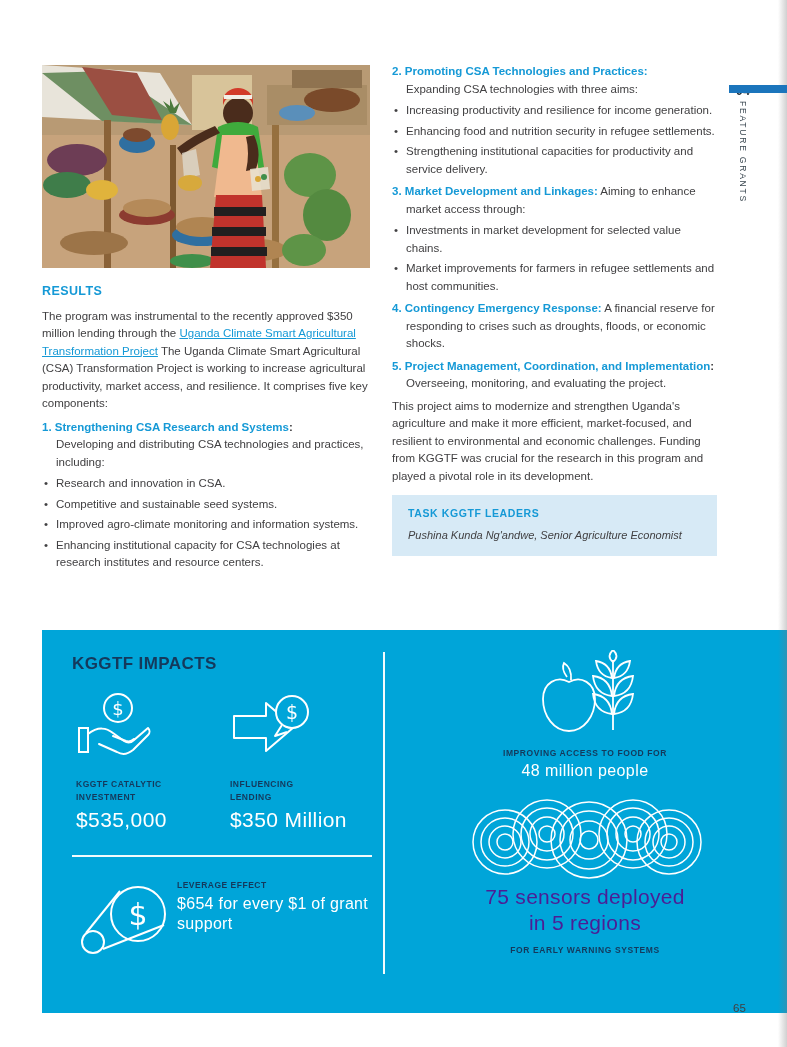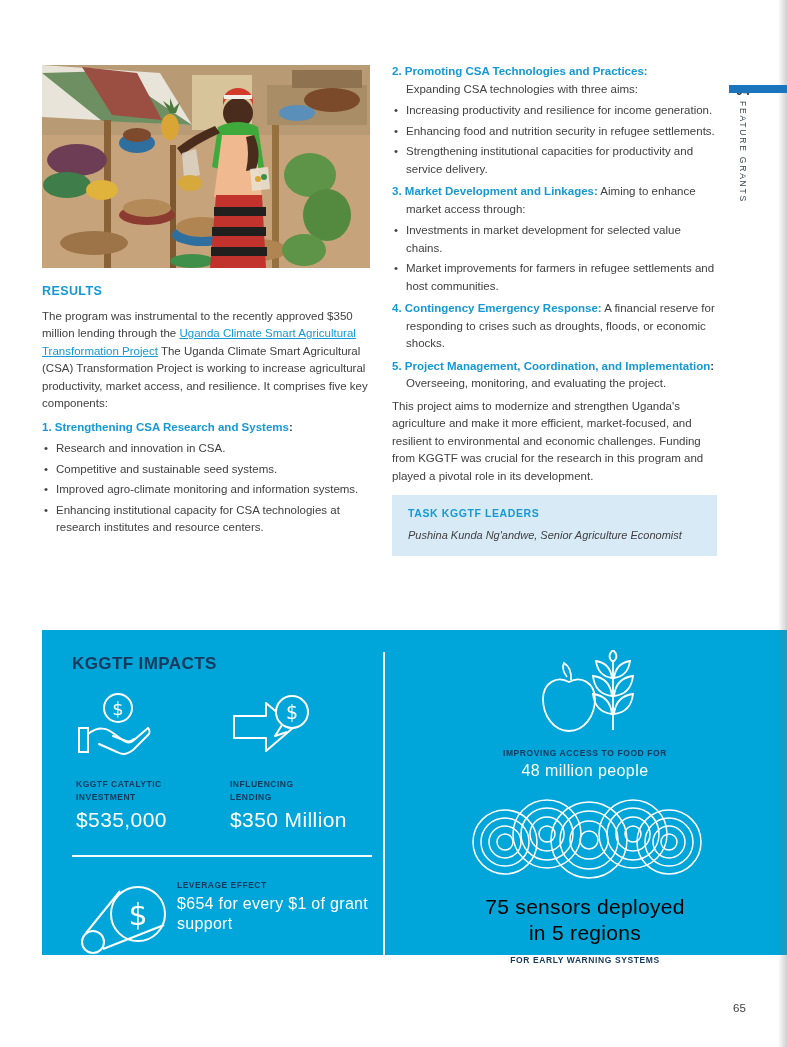--- a/index.html
+++ b/index.html
@@ -31,42 +31,42 @@
   .desc-block .cdesc{display:block;text-indent:0;}
   .bullets{margin:4px 0 2px 0;}
   .bullet{position:relative;padding-left:14px;margin:0 0 3px 0;}
   .bullet::before{content:"\2022";position:absolute;left:2px;top:0;color:#414042;}
   .closing{margin-top:7px;}
   .ttl-box{margin-top:10px;background:#D7EAF6;padding:10px 14px 12px 16px;}
   .ttl-h{color:#1599D6;font-weight:bold;font-size:10.5px;letter-spacing:.6px;margin:0 0 4px 0;}
   .ttl-name{font-style:italic;font-size:11px;line-height:17px;color:#414042;}
 
   
-  .impacts{position:absolute;left:42px;top:630px;width:745px;height:325px;background:#00A5D9;z-index:2;}
+  .impacts{position:absolute;left:42px;top:630px;width:745px;height:383px;background:#00A5D9;z-index:2;}
   .imp-title{position:absolute;left:30px;top:24px;font-size:17px;font-weight:bold;color:#14395C;letter-spacing:.4px;}
   .v-divider{position:absolute;left:341px;top:22px;width:2px;height:322px;background:rgba(255,255,255,.95);}
   .h-divider{position:absolute;left:30px;top:225px;width:300px;height:2px;background:rgba(255,255,255,.95);}
   .stat{position:absolute;top:62px;}
   .stat1{left:34px;width:145px;}
   .stat2{left:188px;width:150px;}
   .stat .icon-wrap{height:74px;}
   .stat-label{font-size:8.5px;font-weight:bold;color:#14395C;letter-spacing:.5px;line-height:1.55;margin-top:12px;}
   .stat1 .stat-label{max-width:112px;}
   .stat2 .stat-label{max-width:92px;}
   .stat-value{font-size:21px;color:#ffffff;letter-spacing:.4px;margin-top:4px;white-space:nowrap;}
   .lev-icon{position:absolute;left:36px;top:250px;}
   .lev-text{position:absolute;left:135px;top:250px;width:210px;}
   .lev-label{font-size:8.5px;font-weight:bold;color:#14395C;letter-spacing:.5px;}
   .lev-value{font-size:16px;color:#ffffff;letter-spacing:.3px;line-height:1.28;margin-top:4px;}
   .right-half{position:absolute;left:341px;top:0;width:404px;height:100%;text-align:center;}
   .food-icon{margin:20px auto 0 auto;}
   .food-label{font-size:8.5px;font-weight:bold;color:#14395C;letter-spacing:.6px;margin-top:10px;}
   .food-value{font-size:16px;color:#ffffff;letter-spacing:.4px;margin-top:4px;}
   .sensor-icon{margin:16px auto 0 auto;}
-  .sensor-value{font-size:21px;color:#000000;letter-spacing:.3px;line-height:1.25;margin:12px auto 0 auto;width:200px;}
+  .sensor-value{font-size:21px;color:#4c1d95;letter-spacing:.3px;line-height:1.25;margin:2px auto 0 auto;width:200px;}
   .sensor-label{font-size:8.5px;font-weight:bold;color:#14395C;letter-spacing:.6px;margin-top:8px;}
 
   .page-num{position:absolute;left:733px;top:1002px;font-size:11.5px;color:#414042;z-index:6;}
 
   svg{display:block;}
 </style>
 </head>
 <body>
 
 <div class="page">
@@ -136,21 +136,21 @@
       <path d="M140,88 l14,-4 4,26 -16,4 z" fill="#ddd8cc" opacity="0.8"></path>
       <ellipse cx="148" cy="118" rx="12" ry="8" fill="#d7a93c"></ellipse>
     </svg>
   </div>
 
   <div class="col col-left">
     <div class="results-h">RESULTS</div>
     <p class="body"><span>The program was instrumental to the recently approved $350 million lending through the </span><a class="link" href="#">Uganda Climate Smart Agricultural Transformation Project</a><span> The Uganda Climate Smart Agricultural (CSA) Transformation Project is working to increase agricultural productivity, market access, and resilience. It comprises five key components:</span></p>
 
     <div class="comp desc-block">
-      <div class="chead"><span class="cnum">1.</span> <span class="ctitle">Strengthening CSA Research and Systems</span><span class="csep">:</span> </div>
+      <div class="chead"><span class="cnum">1.</span> <span class="ctitle">Strengthening CSA Research and Systems</span><span class="csep">:</span> <span class="cdesc">Developing and distributing CSA technologies and practices, including:</span></div>
       <div class="bullets">
         <div class="bullet">Research and innovation in CSA.</div>
         <div class="bullet">Competitive and sustainable seed systems.</div>
         <div class="bullet">Improved agro-climate monitoring and information systems.</div>
         <div class="bullet">Enhancing institutional capacity for CSA technologies at research institutes and resource centers.</div>
       </div>
     </div>
   </div>
 
   <div class="col col-right">

